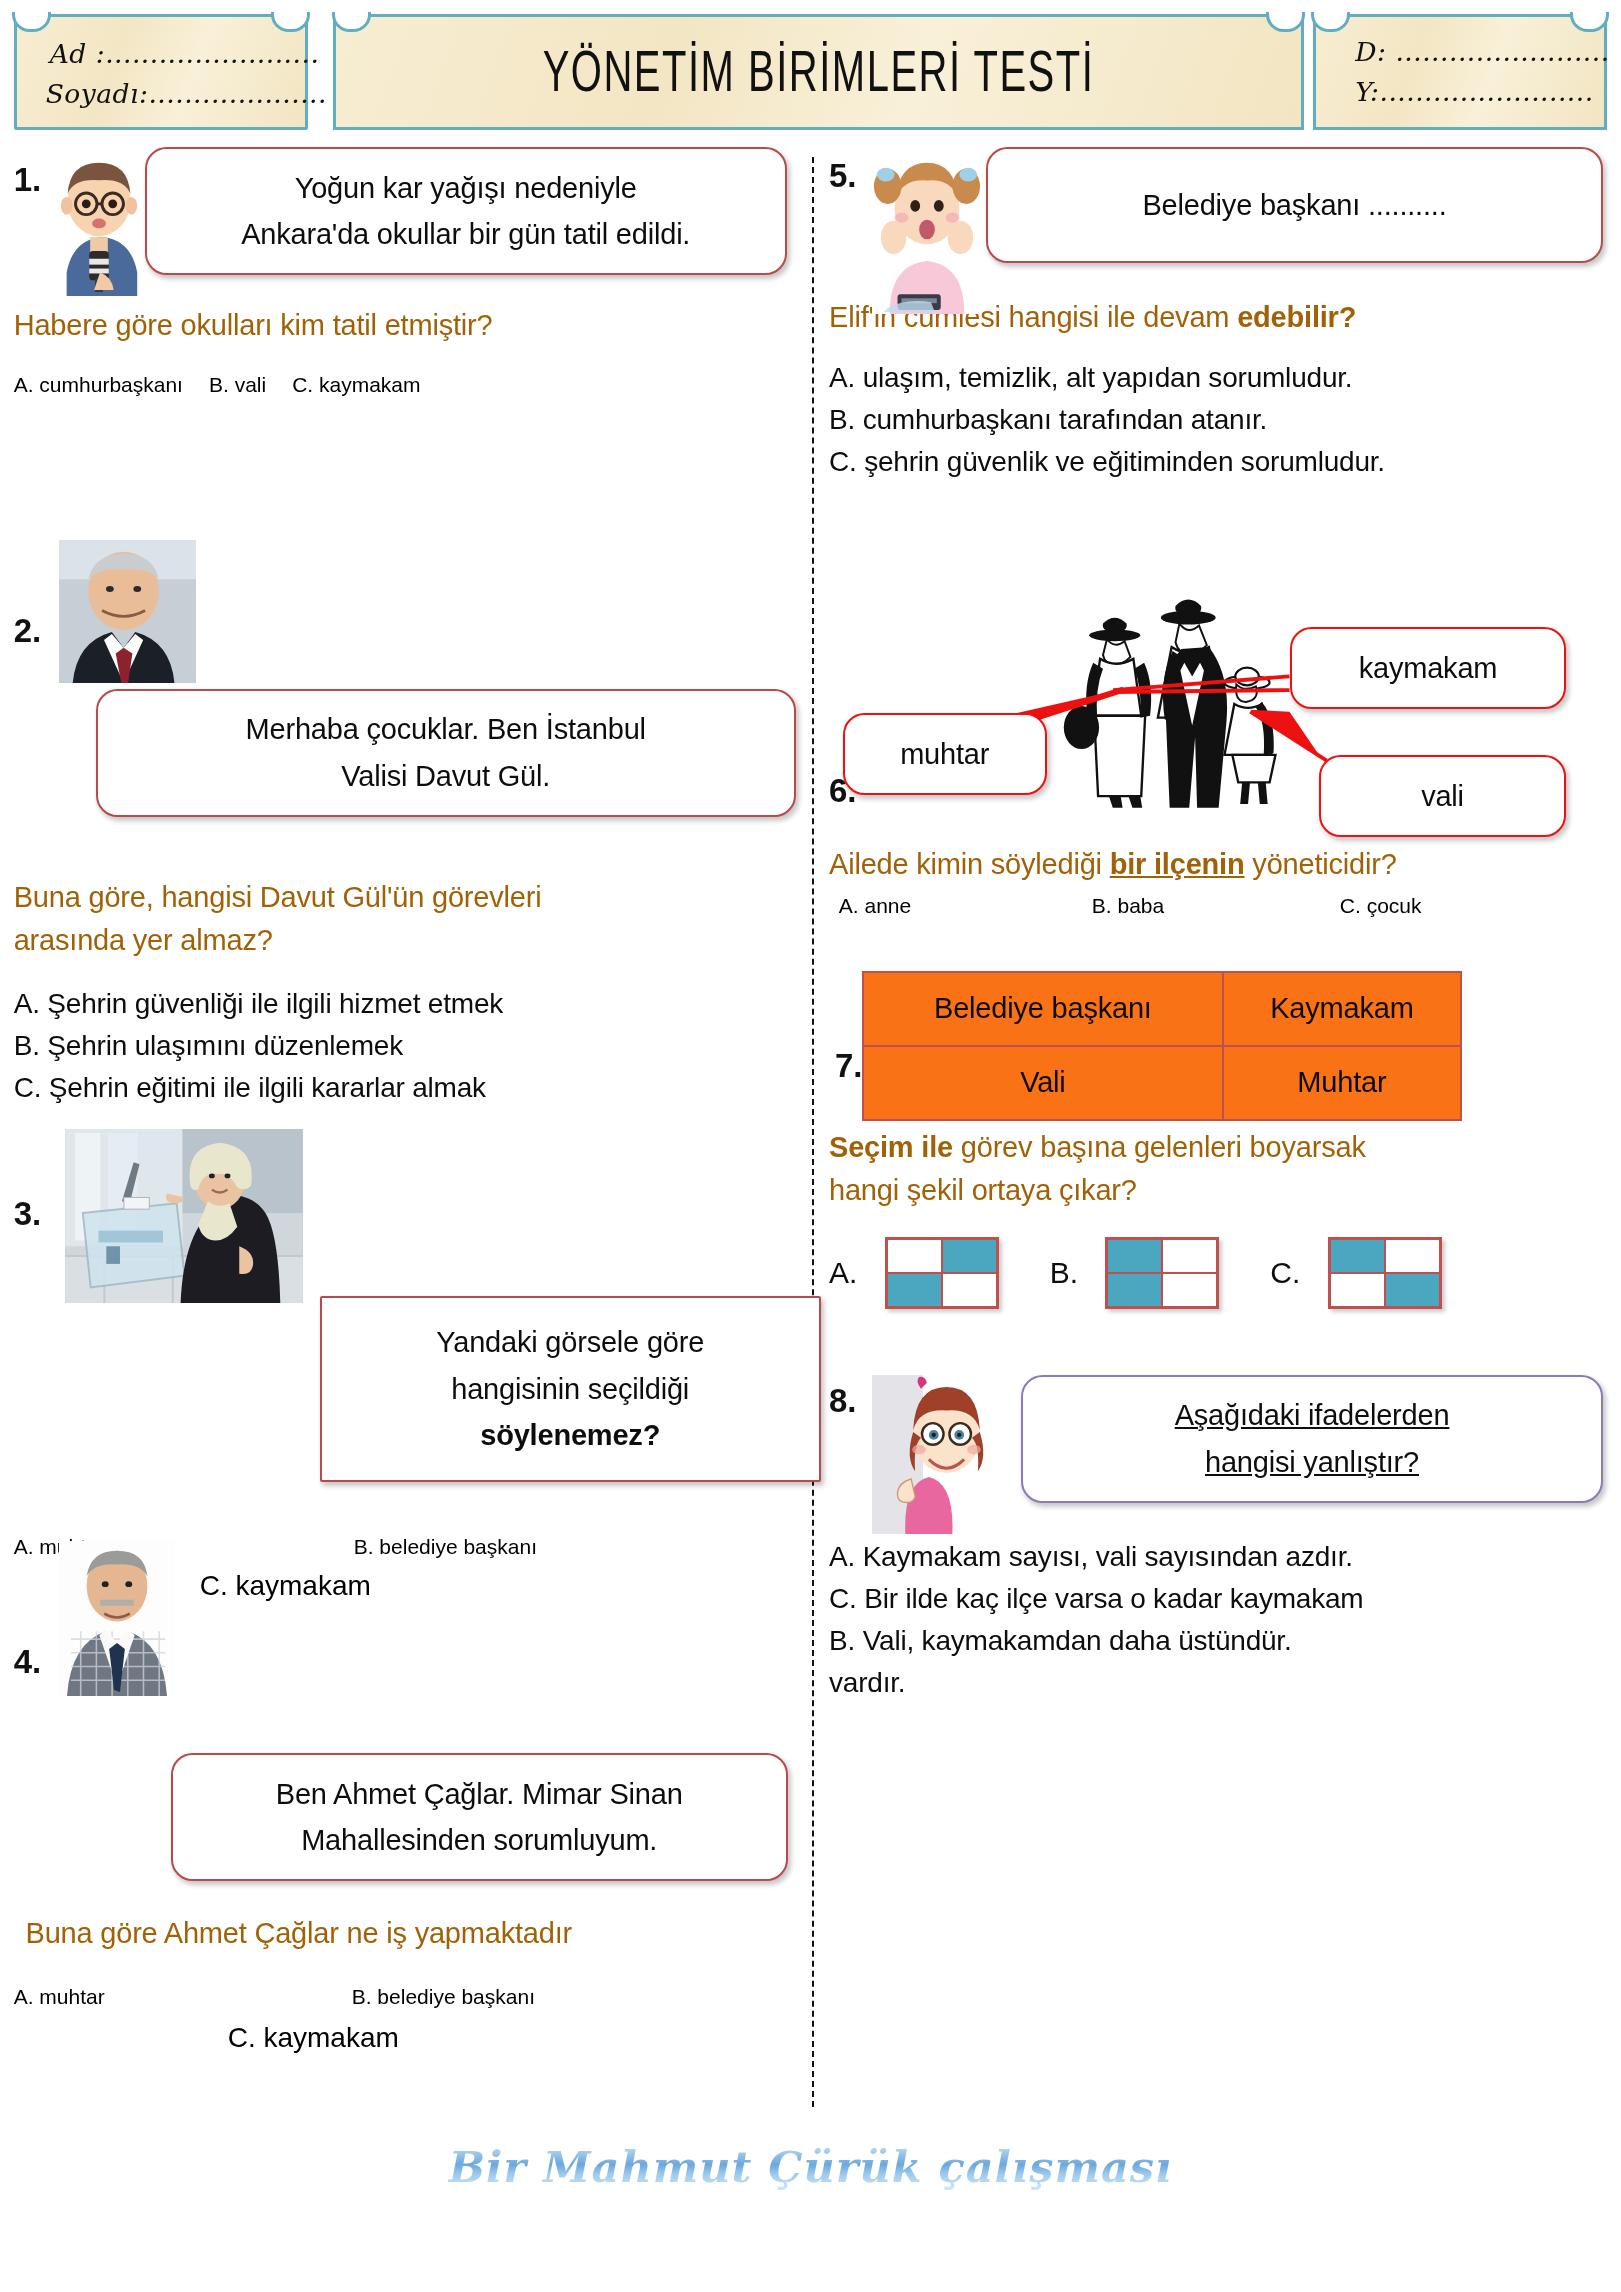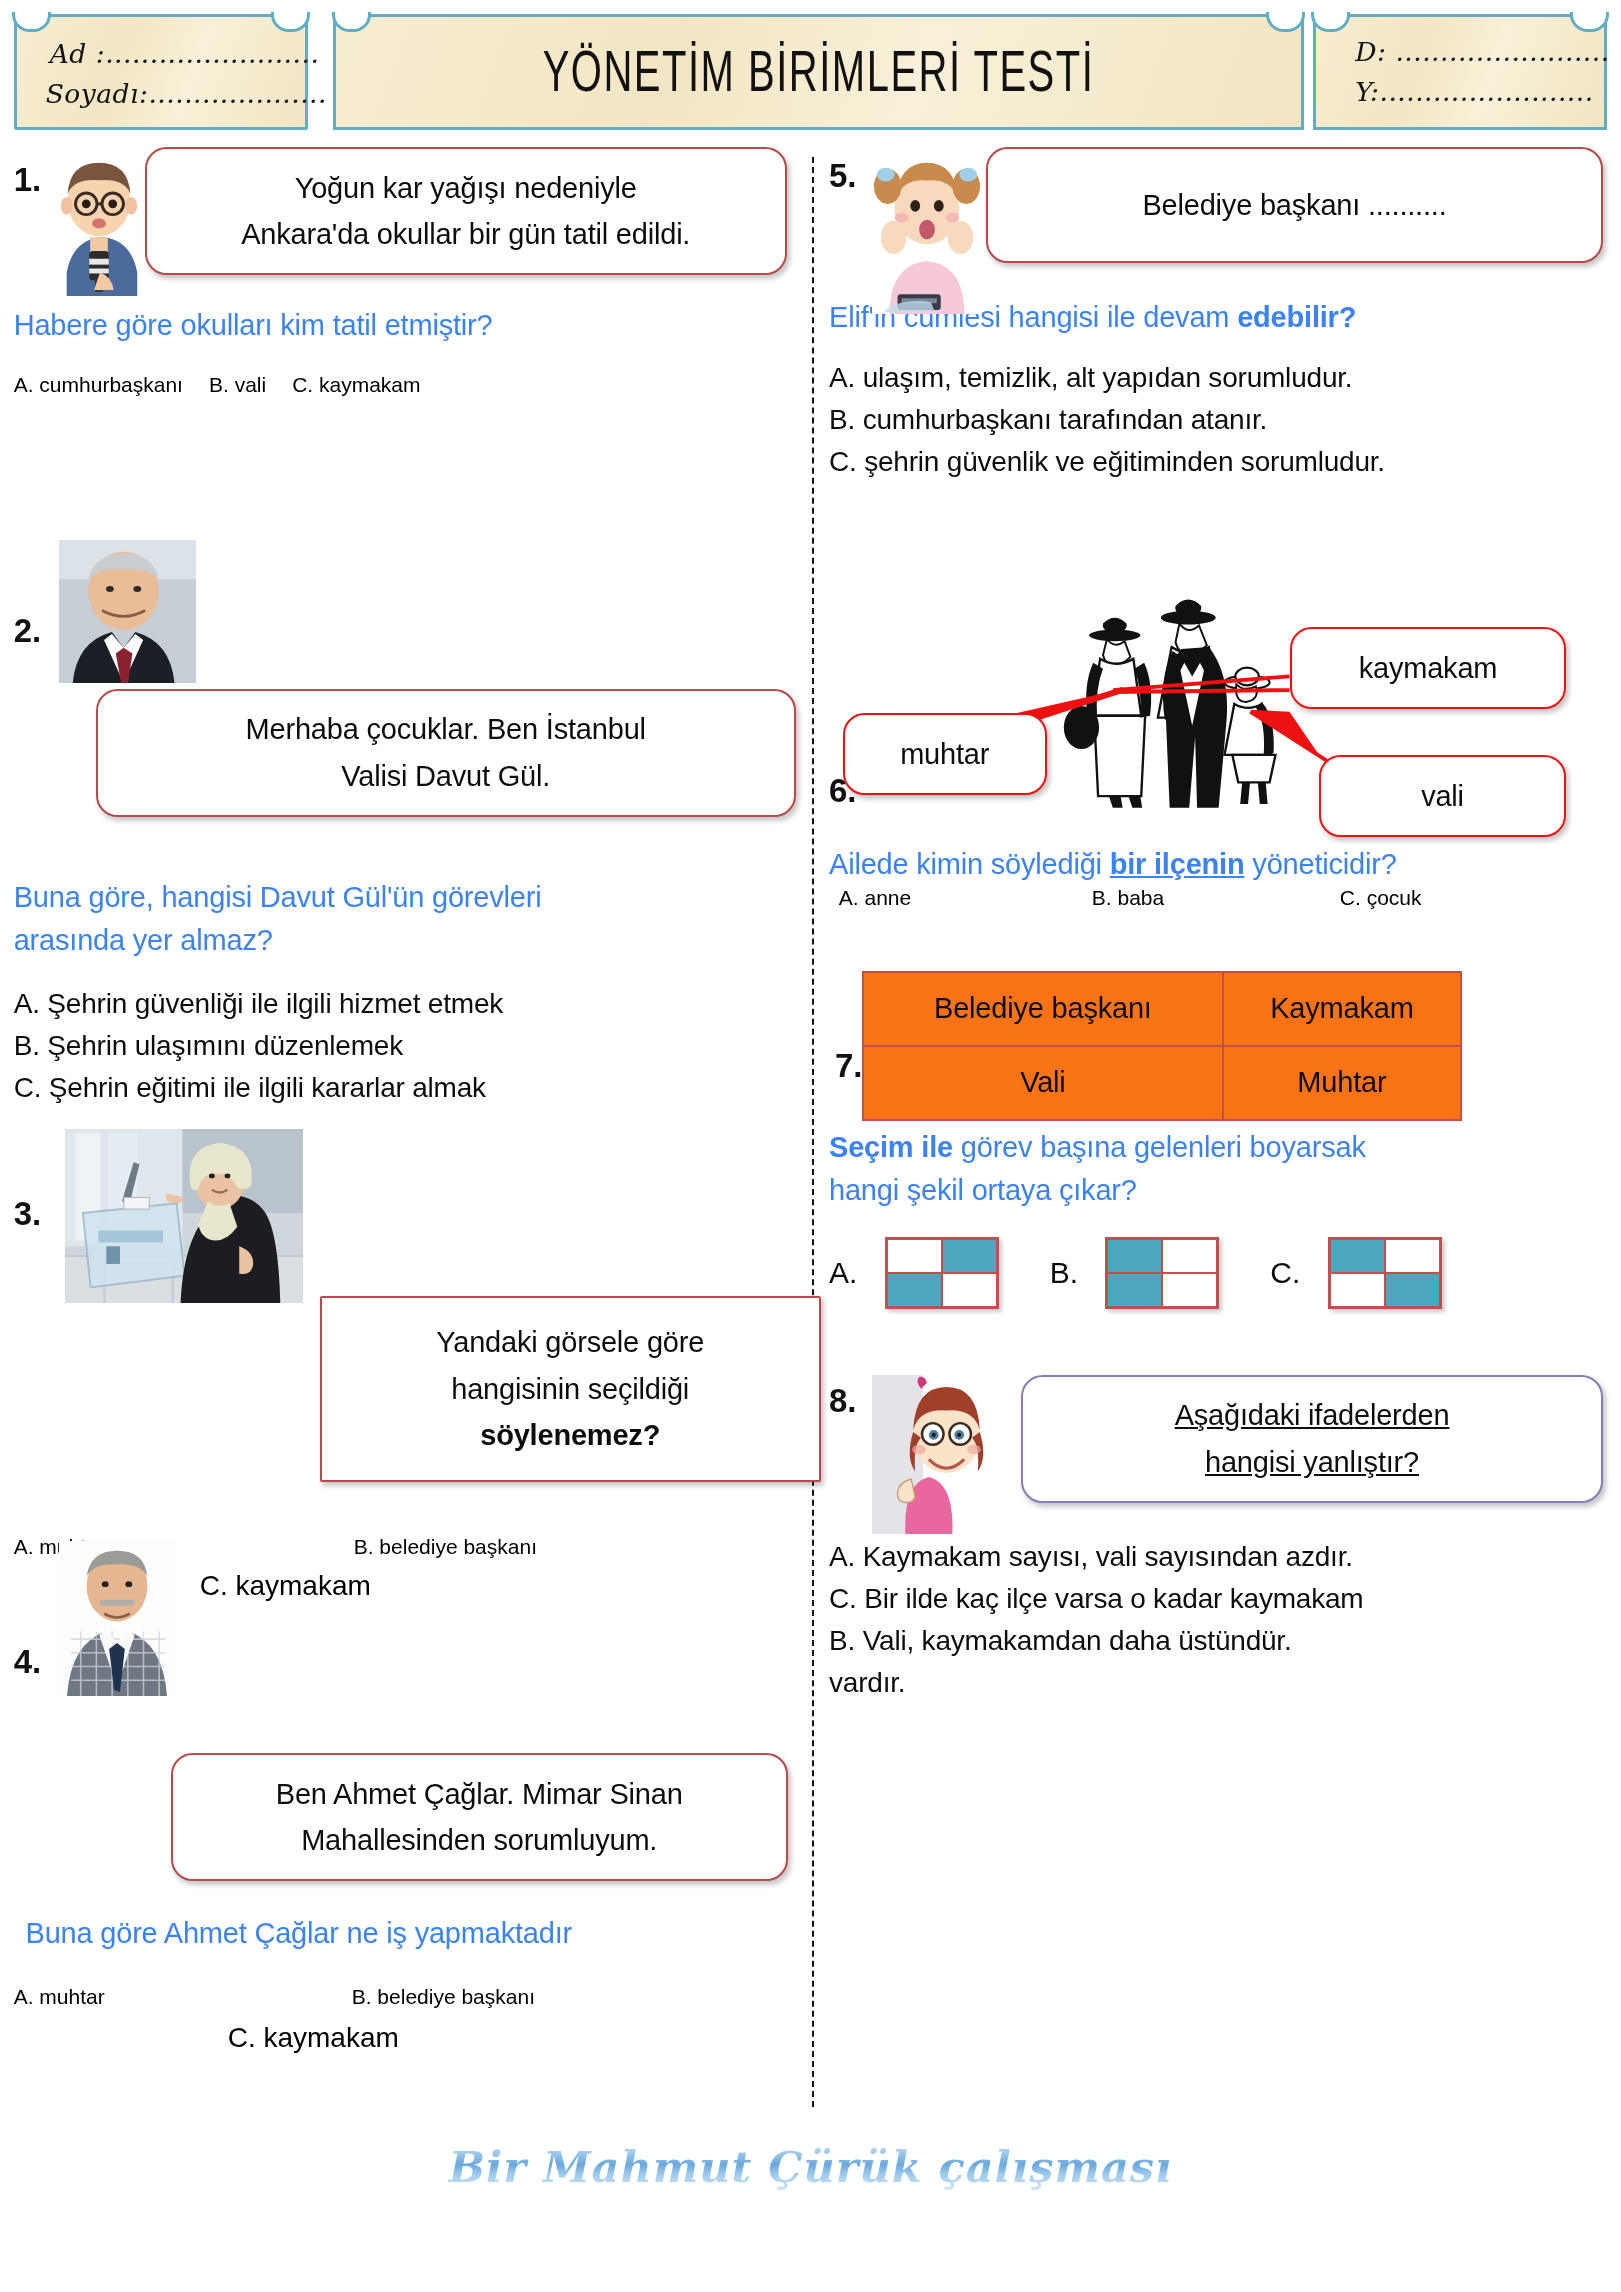--- a/index.html
+++ b/index.html
@@ -62,21 +62,21 @@
   }
 
   .q{ position:relative; }
   .qnum{
     font-family:"Liberation Sans", sans-serif;
     font-size:33px; font-weight:700; color:#111;
     position:absolute; left:0; z-index:5;
   }
 
   .qtext{
-    font-size:29px; color:#3b82f6; line-height:1.48;
+    font-size:29px; color:#a16207; line-height:1.48;
     letter-spacing:-0.2px; margin:13.7px 0 9.8px 0;
     font-family:"Liberation Sans", sans-serif;
   }
   .qtext b{ font-weight:700; }
   .u{ text-decoration:underline; font-weight:700; }
 
   .opt{ font-size:28px; color:#0d0d0d; line-height:1.5; letter-spacing:-0.2px; }
   .opts-row{ display:flex; gap:26px; font-size:21px; line-height:1.5; }
 
   
@@ -412,21 +412,21 @@
       <span>muhtar</span>
     </div>
     <div class="bubble" style="position:absolute; left:490px; top:169px; width:247px; border-color:#ee1111;">
       <span>vali</span>
     </div>
 
     <div class="qtext" style="position:absolute; top:243px; left:0; width:774px;">
       <span>Ailede kimin söylediği </span><span class="u">bir ilçenin</span><span> yöneticidir?</span>
     </div>
 
-    <div class="opts-row" style="position:absolute; top:296px; left:9.8px; width:765px;align-items:flex-end;">
+    <div class="opts-row" style="position:absolute; top:304px; left:9.8px; width:765px;align-items:flex-end;">
       <span style="width:227px; display:inline-block;">A. anne</span>
       <span style="width:222px; display:inline-block;">B. baba</span>
       <span>C. çocuk</span>
     </div>
   </div>
 
   <div class="q" style="height:363px; margin-top:21.6px;">
     <div class="qnum" style="top:76px; left:5.9px;">7.</div>
 
     <table class="tbl">

